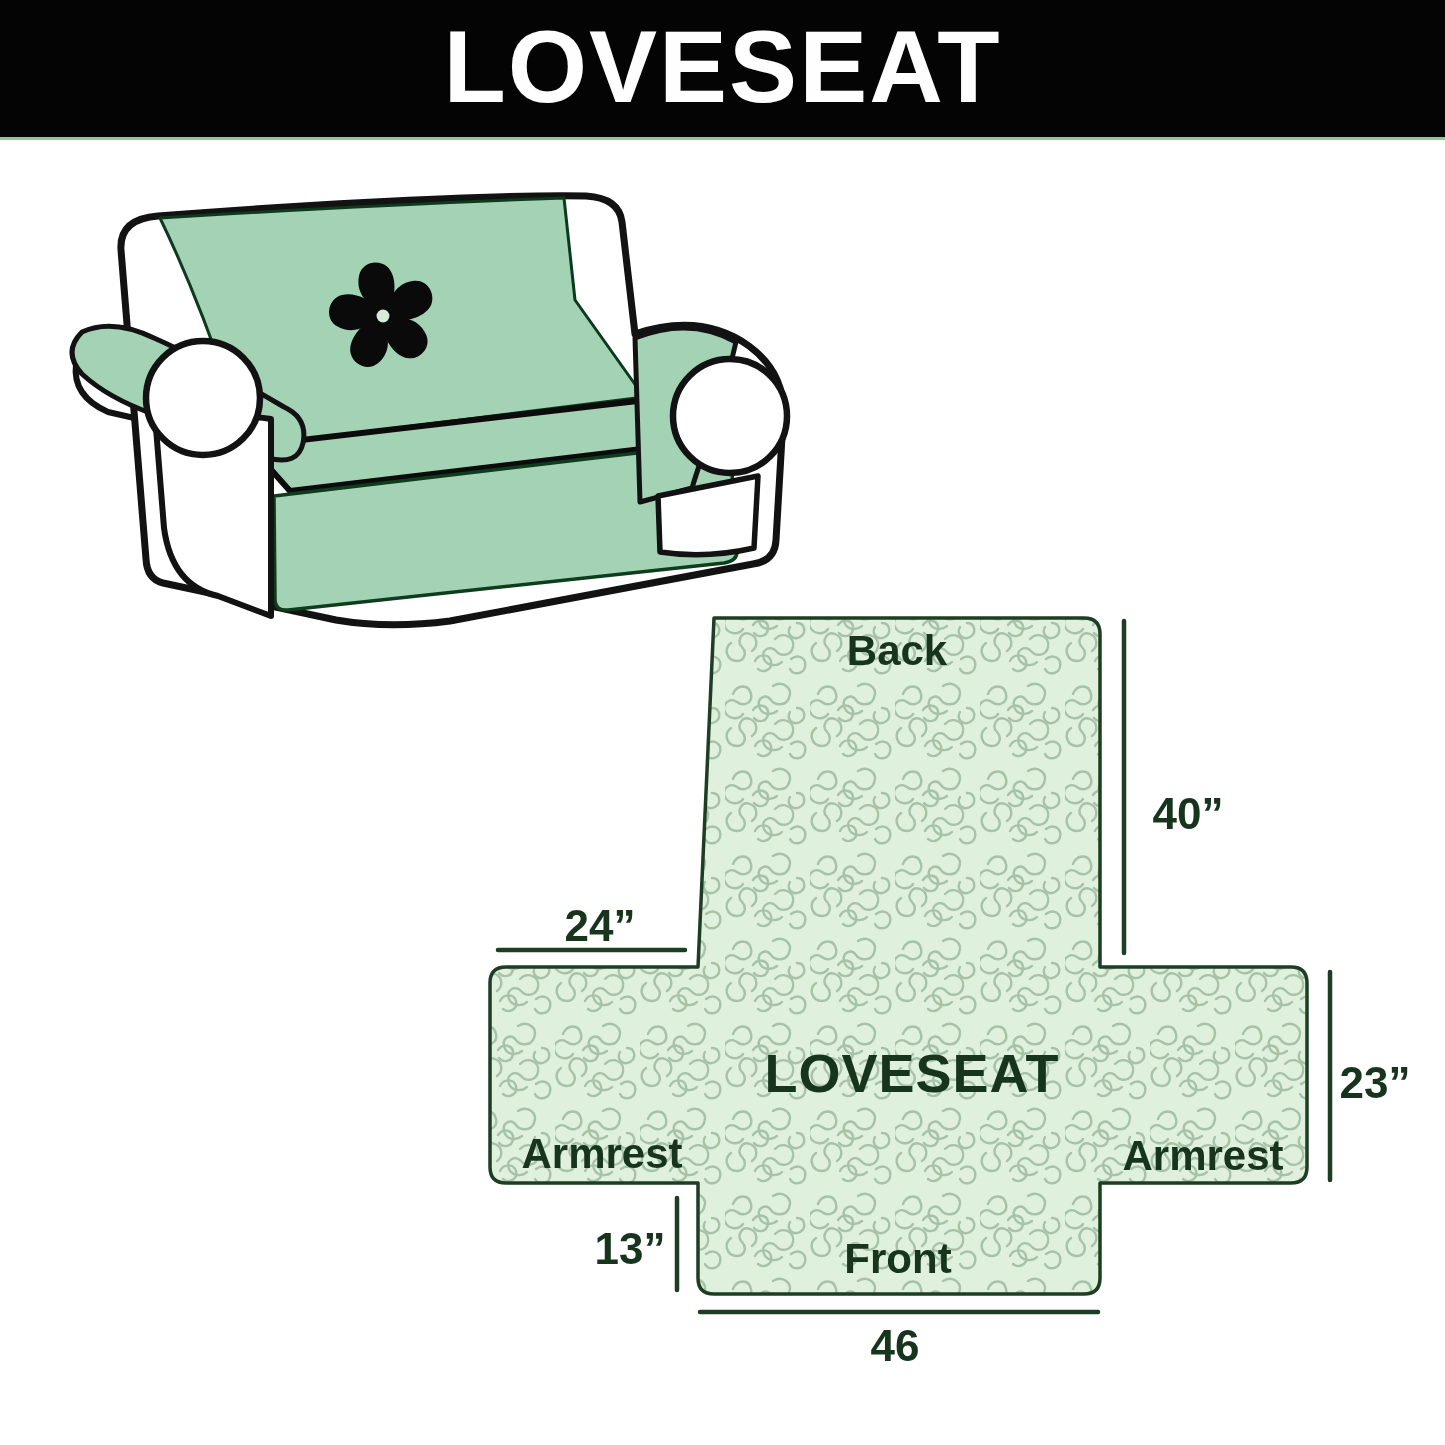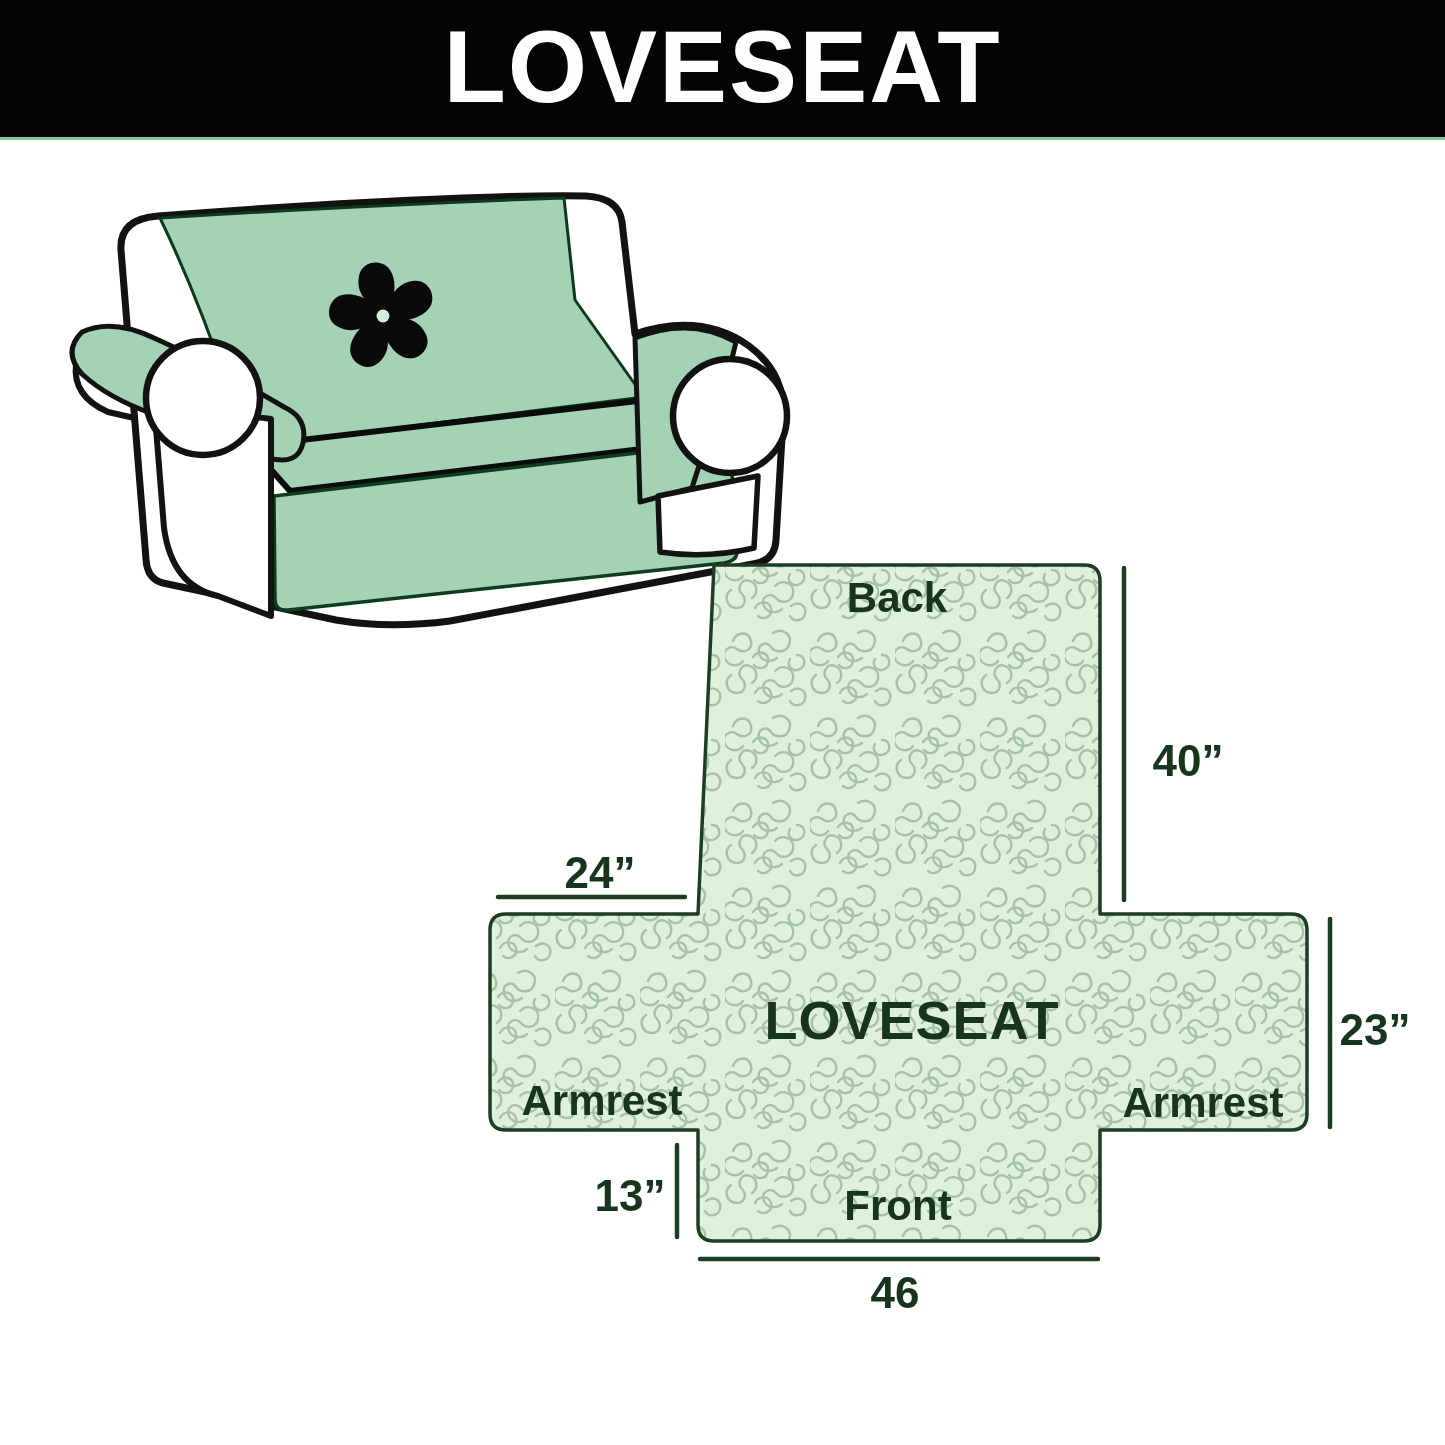--- a/index.html
+++ b/index.html
@@ -10,21 +10,21 @@
   .banner{
     position:absolute;left:0;top:0;width:1445px;height:137px;
     background:#040404;border-bottom:3px solid #86c89b;
     display:flex;align-items:center;justify-content:center;
   }
   .banner-title{
     color:#fdfefd;font-size:102px;font-weight:bold;letter-spacing:2px;
     line-height:1;transform:translateY(-2px);
   }
   .sofa-wrap{position:absolute;left:58px;top:166px;width:745px;height:505px;}
-  .diagram-wrap{position:absolute;left:470px;top:542px;width:960px;height:780px;text-decoration:underline;}
+  .diagram-wrap{position:absolute;left:470px;top:595px;width:960px;height:780px;text-decoration:underline;}
   svg text{
     font-family:"Liberation Sans", sans-serif;
     font-weight:bold;fill:#16351c;
   }
   .lbl{font-size:42px;}
   .dim{font-size:44px;}
   .big{font-size:54px;letter-spacing:1px;}
 </style>
 </head>
 <body>

